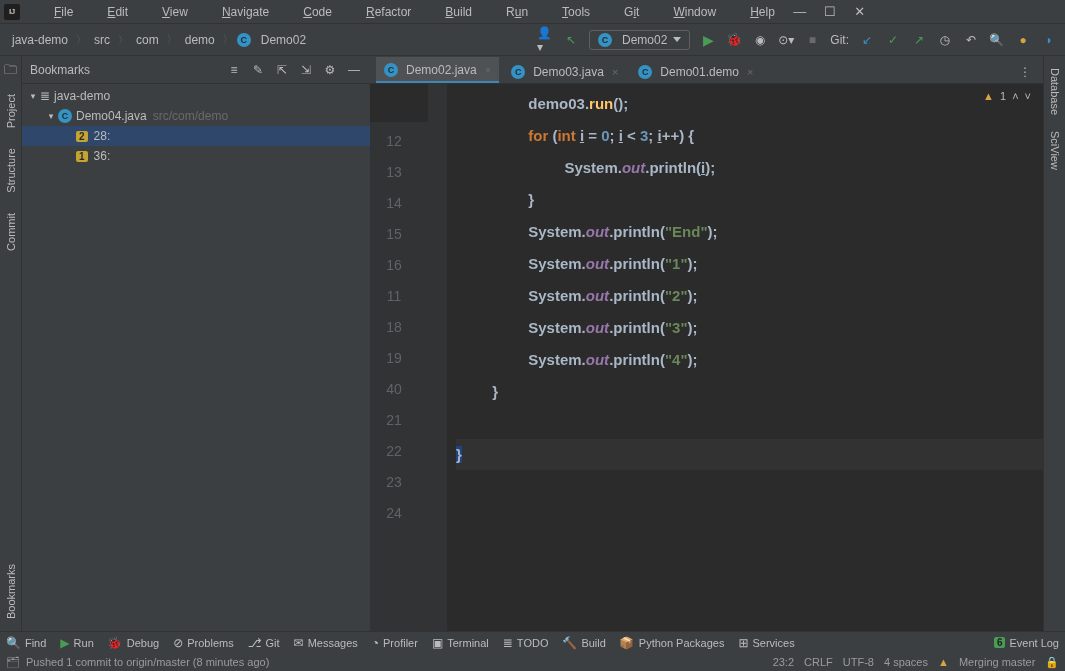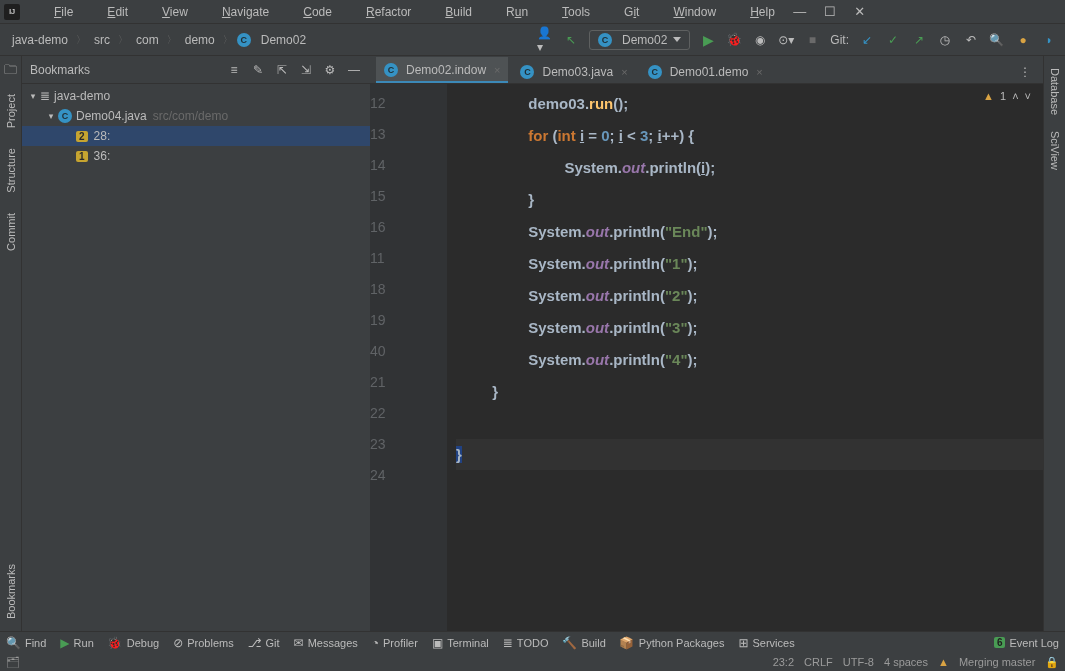--- a/index.html
+++ b/index.html
@@ -36,21 +36,21 @@
 .expander { width:10px; text-align:center; color:#bbbbbb; font-size:9px; margin-right:2px; }
 .bm-num { background:#c6a430; color:#2b2b2b; font-size:10px; padding:0 3px; border-radius:2px; margin-right:6px; font-weight:bold; }
 .muted { color:#6a6a6a; margin-left:6px; }
 .editor-area { flex:1; display:flex; flex-direction:column; background:#2b2b2b; }
 .tabbar { height:28px; background:#3c3f41; display:flex; align-items:flex-end; padding:0 4px; border-bottom:1px solid #323232; }
 .tab { display:flex; align-items:center; padding:4px 8px; margin:0 2px; background:#3c3f41; color:#bbbbbb; cursor:pointer; gap:4px; border-top:2px solid transparent;}
 .tab.active { background:#4e5254; border-bottom:2px solid #3c89b8;}
 .tab-x { color:#6a6a6a; margin-left:4px; font-size:11px; }
 .tab-more { margin-left:auto; padding:4px 8px; color:#bbbbbb; cursor:pointer; }
 .editor-body { flex:1; display:flex; position:relative; background:#2b2b2b; overflow:hidden; }
-.gutter-nums { width:58px; background:#313335; text-align:left; padding:4px 10px 0 0; color:#606366; font-family:Consolas,monospace; font-size:14px; line-height:31px; }
+.gutter-nums { width:58px; background:#313335; text-align:center; padding:4px 10px 0 0; color:#606366; font-family:Consolas,monospace; font-size:14px; line-height:31px;margin-top:38px; }
 .gutter-icons { width:20px; background:#313335; border-right:1px solid #2b2b2b; }
 .code { flex:1; padding:4px 0 0 8px; font-family:Consolas,monospace; font-size:15px; line-height:31px; white-space:pre; color:#a9b7c6;font-weight:bold; }
 .k { color:#cc7832; }
 .n { color:#6897bb; }
 .s { color:#6a8759; }
 .f { color:#9876aa; font-style:italic; }
 .m { color:#ffc66d; }
 .u { text-decoration:underline; }
 .cur-line { background:#323232; display:block; }
 .editor-corner { position:absolute; top:6px; right:12px; display:flex; align-items:center; gap:6px; font-size:11px; }
@@ -173,21 +173,21 @@
         <span class="bm-num">1</span>
         <span>36:</span>
       </div>
     </div>
   </div>
 
   <div class="editor-area">
     <div class="tabbar">
       <div class="tab active">
         <span class="jicon">C</span>
-        <span>Demo02.indow</span>
+        <span>Demo02.java</span>
         <span class="tab-x">×</span>
       </div>
       <div class="tab">
         <span class="jicon">C</span>
         <span>Demo03.java</span>
         <span class="tab-x">×</span>
       </div>
       <div class="tab">
         <span class="jicon">C</span>
         <span>Demo01.demo</span>
@@ -291,20 +291,21 @@
       <span>Services</span>
     </div>
   <div class="tb-item" style="margin-left:auto;">
       <span class="evt-badge">6</span>
       <span>Event Log</span>
     </div>
 </div>
 
 <div class="statusbar">
   <span style="margin-right:6px;">🗂</span>
+  <span>Pushed 1 commit to origin/master (8 minutes ago)</span>
   <div class="right">
     <span>23:2</span>
     <span>CRLF</span>
     <span>UTF-8</span>
     <span>4 spaces</span>
     <span class="warn-tri">▲</span>
     <span>Merging master</span>
     <span>🔒</span>
   </div>
 </div>

